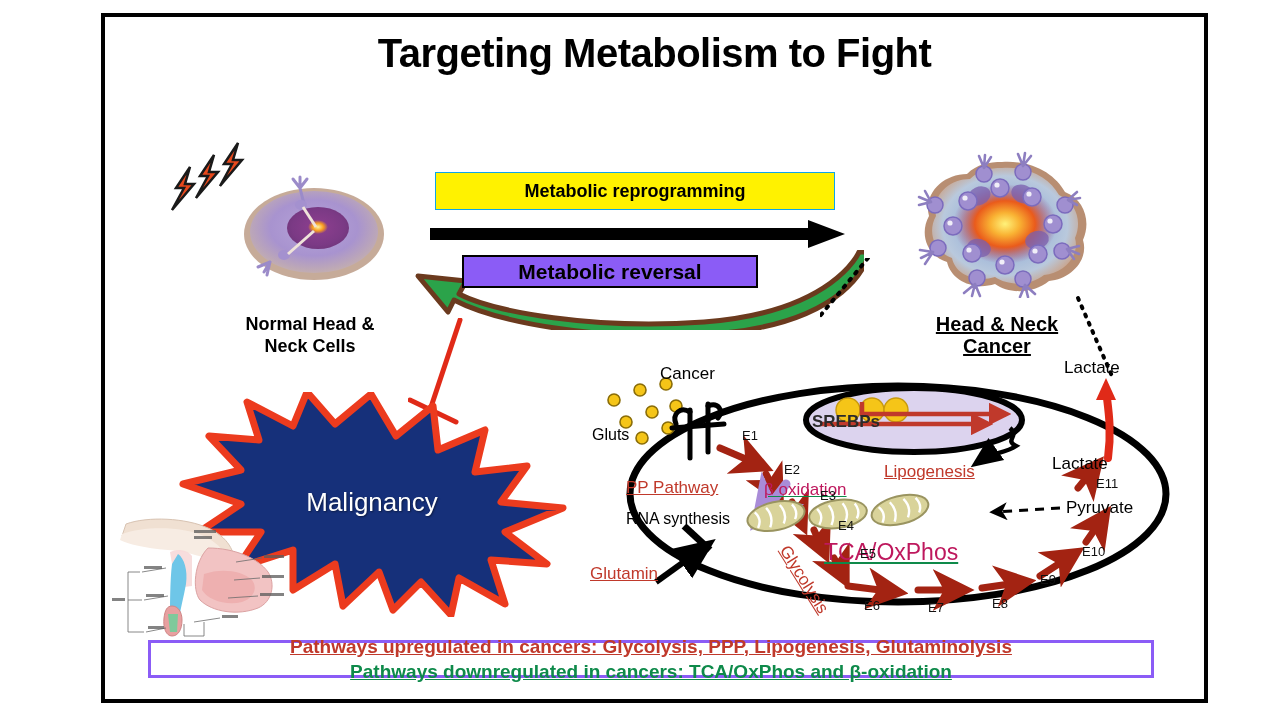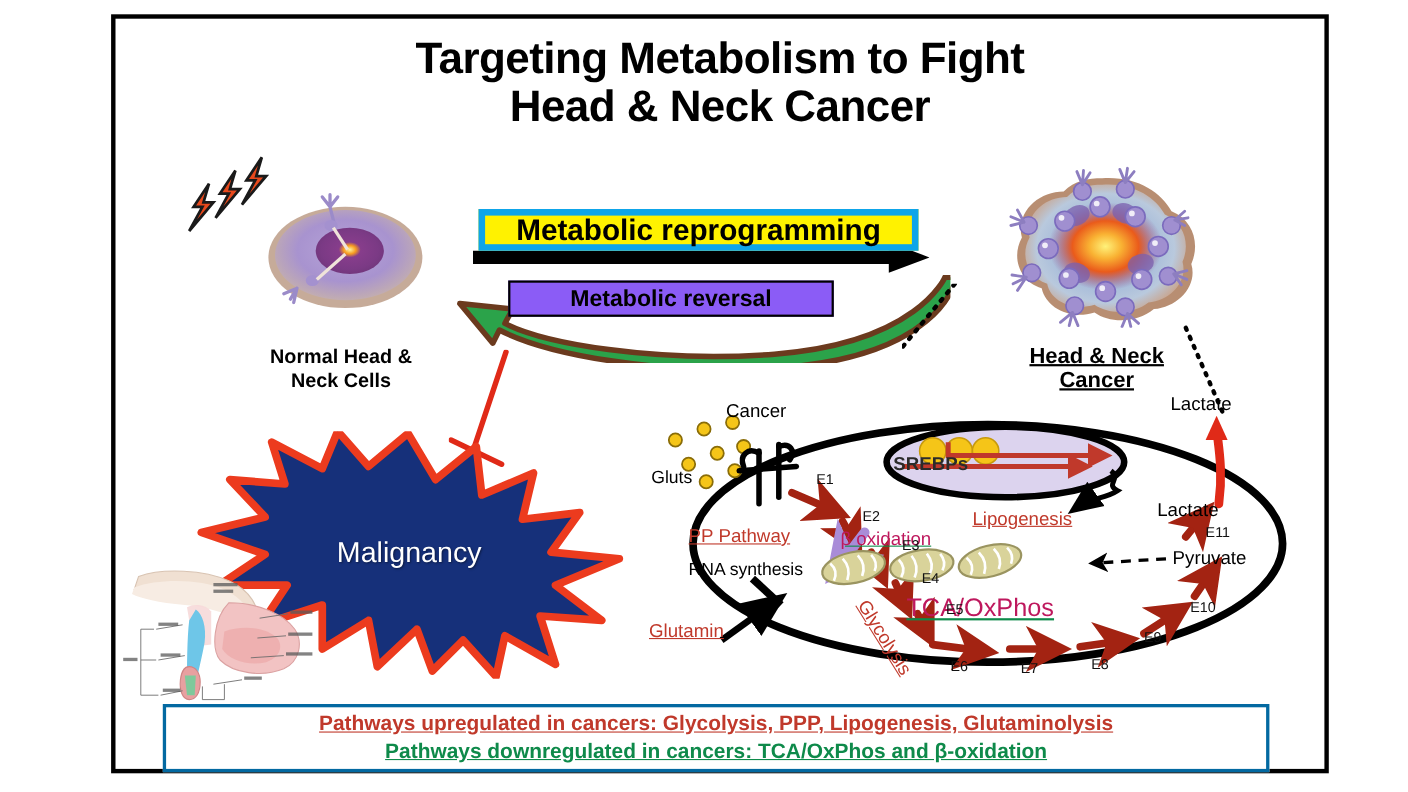--- a/index.html
+++ b/index.html
@@ -10,21 +10,21 @@
 
   .title{position:absolute;left:0;top:14px;width:100%;text-align:center;font-weight:bold;font-size:40px;line-height:44px;color:#000;letter-spacing:-0.5px;}
 
   
   .t{position:absolute;color:#000;white-space:nowrap;}
   .bold{font-weight:bold;}
   .ctr{text-align:center;transform:translateX(-50%);}
 
   
   .boxlbl{position:absolute;font-weight:bold;white-space:nowrap;box-sizing:border-box;display:flex;align-items:center;justify-content:center;}
-  #repro-box{left:435px;top:172px;width:400px;height:38px;background:#FFF200;border:6px solid #0ea5e9;font-size:27px;color:#000;margin-top:18px;}
+  #repro-box{left:435px;top:172px;width:400px;height:38px;background:#FFF200;border:1px solid #0ea5e9;font-size:18px;color:#000;}
   #rev-box{left:462px;top:255px;width:296px;height:33px;background:#8b5cf6;border:2px solid #000;font-size:21px;color:#000;}
 
   
   #black-arrow{position:absolute;left:430px;top:218px;width:415px;height:32px;}
   #green-arrow{position:absolute;left:404px;top:250px;width:460px;height:80px;}
 
   
   .cell-wrap{position:absolute;}
   #normal-cell{left:226px;top:158px;width:165px;height:135px;}
   #cancer-cell{left:905px;top:148px;width:195px;height:150px;}
@@ -38,34 +38,33 @@
 
   
   #metab{position:absolute;left:596px;top:366px;width:580px;height:252px;}
 
   .lbl{position:absolute;white-space:nowrap;font-size:14px;color:#000;}
   .lbl-red{color:#C0392B;text-decoration:underline;text-decoration-color:#C0392B;}
   .lbl-grn{color:#be185d;text-decoration:underline;text-decoration-color:#0E8A4A;}
   .ecode{position:absolute;font-size:13px;color:#111;white-space:nowrap;font-family:"Liberation Sans",sans-serif;}
 
   
-  #caption{position:absolute;left:148px;top:640px;width:1006px;height:62px;border:3px solid #0369a1;background:#fff;box-sizing:border-box;display:flex;flex-direction:column;align-items:center;justify-content:center;}
+  #caption{position:absolute;left:148px;top:640px;width:1006px;height:38px;border:3px solid #8b5cf6;background:#fff;box-sizing:border-box;display:flex;flex-direction:column;align-items:center;justify-content:center;}
   .cap-line{font-weight:bold;font-size:19px;white-space:nowrap;line-height:25px;}
   .cap-up{color:#C0392B;text-decoration:underline;}
   .cap-down{color:#0E8A4A;text-decoration:underline;}
 </style>
 </head>
 <body>
 
 <div id="stage">
   <div class="frame">
 
     <div class="title">
       <div>Targeting Metabolism to Fight</div>
-      <div>Head &amp; Neck Cancer</div>
     </div>
   </div>
 
   <div class="cell-wrap" id="normal-cell">
     <svg width="165" height="135" viewBox="0 0 165 135">
       <defs>
         <radialGradient id="ncBody" cx="50%" cy="45%" r="62%">
           <stop offset="0%" stop-color="#b7a4d8"></stop>
           <stop offset="55%" stop-color="#a893cf"></stop>
           <stop offset="100%" stop-color="#cbb6a6"></stop>

